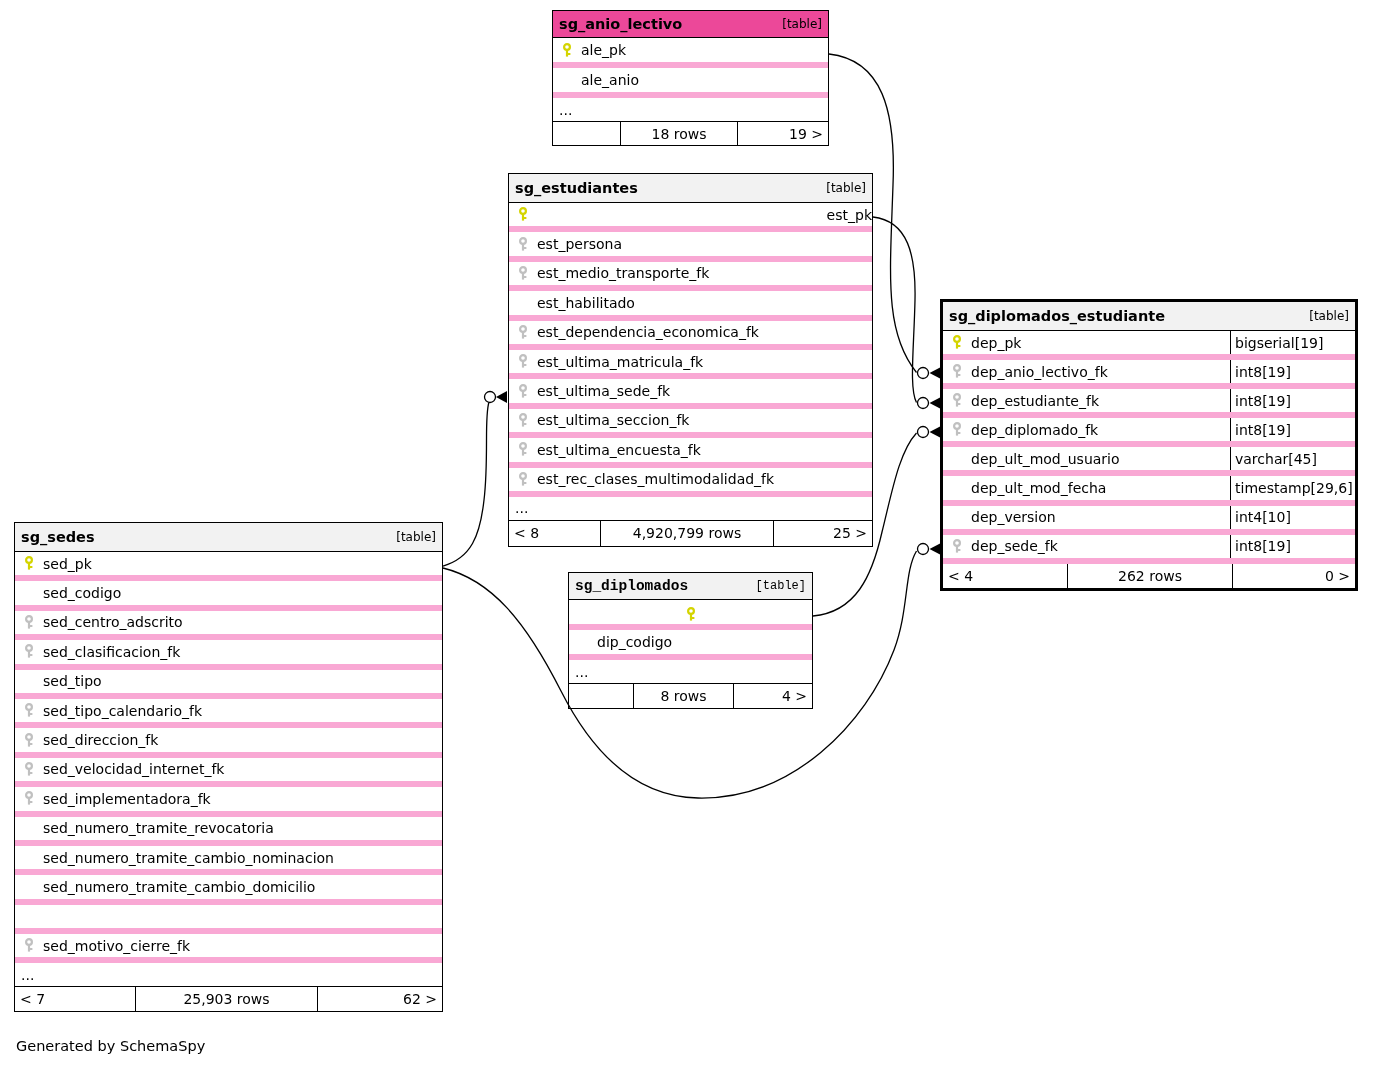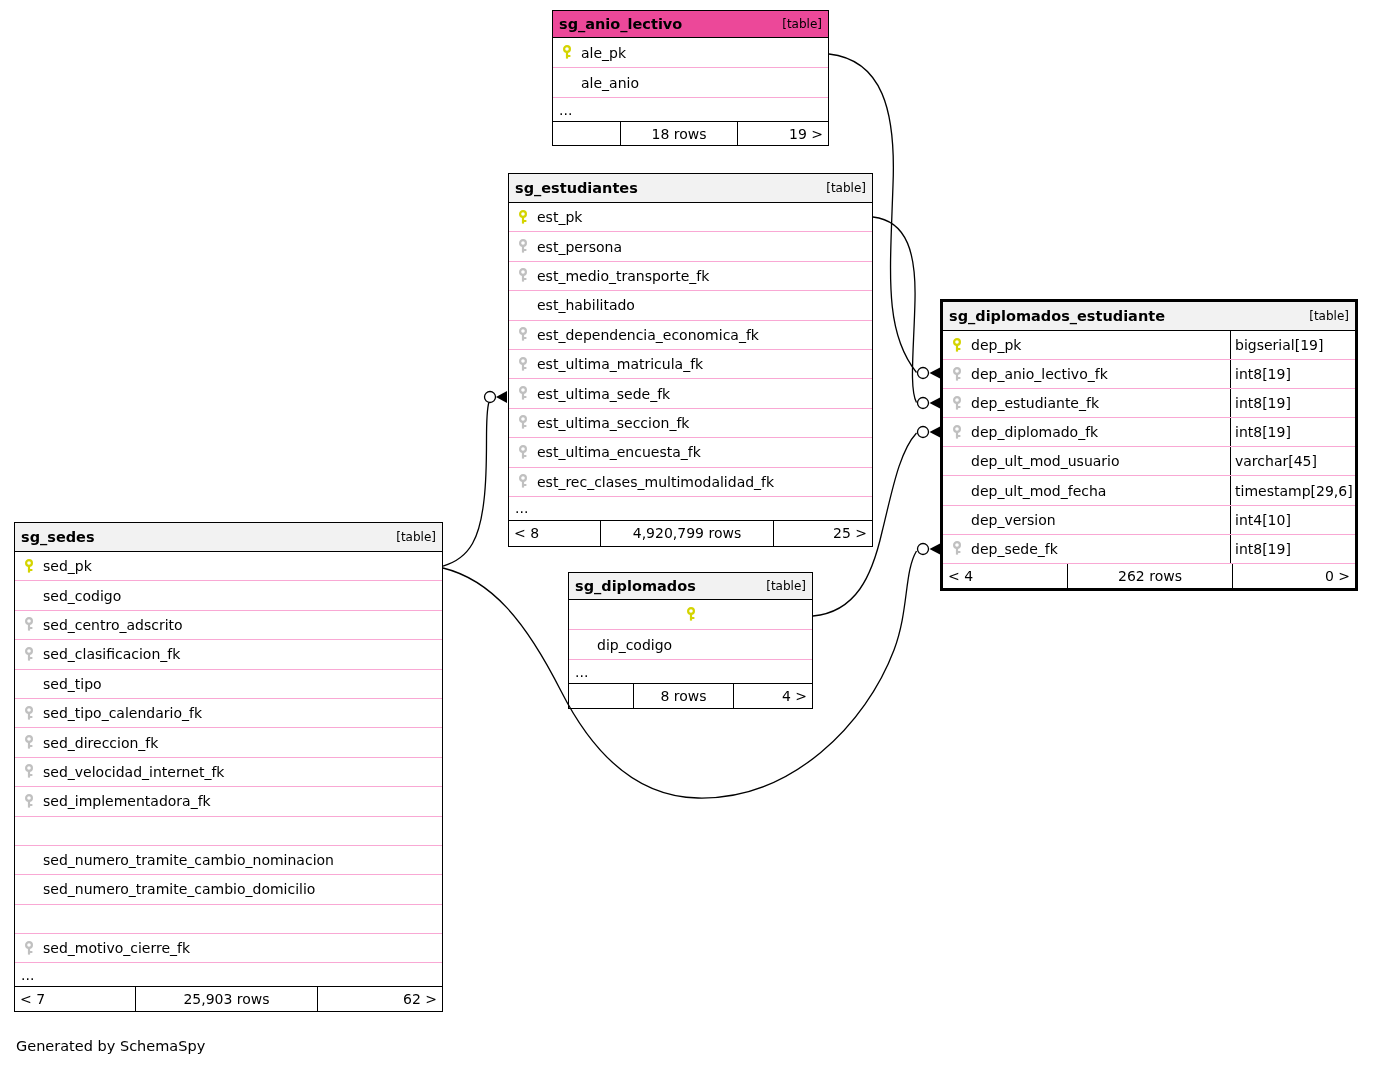--- a/index.html
+++ b/index.html
@@ -14,21 +14,21 @@
   .tbl{position:absolute;background:#fff;border:1px solid #000;box-sizing:border-box;z-index:2;}
   .tbl.focus{border-width:3px;}
   .tbl-head{
     display:flex;justify-content:space-between;align-items:center;
     background:#f2f2f2;border-bottom:1px solid #000;box-sizing:border-box;
     padding:0 6px;
   }
   .tname{font-weight:bold;font-size:14.5px;cursor:pointer;}
   .ttype{font-size:12px;}
   .tbl-row{
-    display:flex;align-items:center;border-bottom:1px solid #f9a8d4;box-sizing:border-box;
+    display:flex;align-items:center;border-bottom:6px solid #f9a8d4;box-sizing:border-box;
     font-size:14px;white-space:nowrap;
   }
   .keyzone{flex:0 0 28px;display:flex;justify-content:center;align-items:center;height:100%;}
   .colname{flex:1 1 auto;overflow:hidden;}
   .coltype{
     flex:0 0 125px;border-left:1px solid #000;box-sizing:border-box;
     align-self:stretch;display:flex;align-items:center;padding-left:4px;overflow:hidden;
   }
   .tbl-ellipsis{
     display:flex;align-items:center;border-bottom:1px solid #000;box-sizing:border-box;
@@ -107,21 +107,21 @@
         <div class="fc fc2" style="width: 117px; flex: 1 1 auto;">18 rows</div>
         <div class="fc fc3" style="width: 90px;">19 &gt;</div>
       </div>
     </div>
 
   <div class="tbl" id="tbl-1" style="left:508px;top:173px;width:365px;">
       <div class="tbl-head" style="height: 29px; background: rgb(242, 242, 242);">
         <span class="tname">sg_estudiantes</span>
         <span class="ttype">[table]</span>
       </div>
-      <div class="tbl-row" style="height: 29.4px;">
+      <div class="tbl-row" style="height: 29.4px; text-align: right;">
         <span class="keyzone">
           <svg class="keysvg" width="12" height="15" viewBox="0 0 12 15">
             <circle cx="6" cy="4" r="2.9" fill="none" stroke="#d4d400" stroke-width="2.2"></circle>
             <line x1="6" y1="6.9" x2="6" y2="13.6" stroke="#d4d400" stroke-width="2.2"></line>
             <line x1="6" y1="11" x2="9.4" y2="11" stroke="#d4d400" stroke-width="2"></line>
           </svg>
         </span>
         <span class="colname">est_pk</span>
       </div>
       <div class="tbl-row" style="height: 29.4px;">
@@ -376,20 +376,21 @@
           <svg class="keysvg" width="12" height="15" viewBox="0 0 12 15">
             <circle cx="6" cy="4" r="2.9" fill="none" stroke="#c0c0c0" stroke-width="2.2"></circle>
             <line x1="6" y1="6.9" x2="6" y2="13.6" stroke="#c0c0c0" stroke-width="2.2"></line>
             <line x1="6" y1="11" x2="9.4" y2="11" stroke="#c0c0c0" stroke-width="2"></line>
           </svg>
         </span>
         <span class="colname">sed_implementadora_fk</span>
       </div>
       <div class="tbl-row" style="height: 29.4px;">
         <span class="keyzone"></span>
+        <span class="colname">sed_numero_tramite_revocatoria</span>
       </div>
       <div class="tbl-row" style="height: 29.4px;">
         <span class="keyzone"></span>
         <span class="colname">sed_numero_tramite_cambio_nominacion</span>
       </div>
       <div class="tbl-row" style="height: 29.4px;">
         <span class="keyzone"></span>
         <span class="colname">sed_numero_tramite_cambio_domicilio</span>
       </div>
       <div class="tbl-row" style="height: 29.4px; flex-direction: column;">
@@ -408,21 +409,21 @@
       </div>
       <div class="tbl-ellipsis" style="height: 24px;">...</div>
       <div class="tbl-foot" style="height: 24px;">
         <div class="fc fc1" style="width: 121px;">&lt; 7</div>
         <div class="fc fc2" style="width: 182px; flex: 1 1 auto;">25,903 rows</div>
         <div class="fc fc3" style="width: 124px;">62 &gt;</div>
       </div>
     </div>
 
   <div class="tbl" id="tbl-4" style="left:568px;top:572px;width:245px;">
-      <div class="tbl-head" style="height: 27px; background: rgb(242, 242, 242);">
+      <div class="tbl-head" style="height: 27px; background: rgb(242, 242, 242); font-family: Liberation Mono, monospace;">
         <span class="tname">sg_diplomados</span>
         <span class="ttype">[table]</span>
       </div>
       <div class="tbl-row" style="height: 30px; flex-direction: column;">
         <span class="keyzone">
           <svg class="keysvg" width="12" height="15" viewBox="0 0 12 15">
             <circle cx="6" cy="4" r="2.9" fill="none" stroke="#d4d400" stroke-width="2.2"></circle>
             <line x1="6" y1="6.9" x2="6" y2="13.6" stroke="#d4d400" stroke-width="2.2"></line>
             <line x1="6" y1="11" x2="9.4" y2="11" stroke="#d4d400" stroke-width="2"></line>
           </svg>

